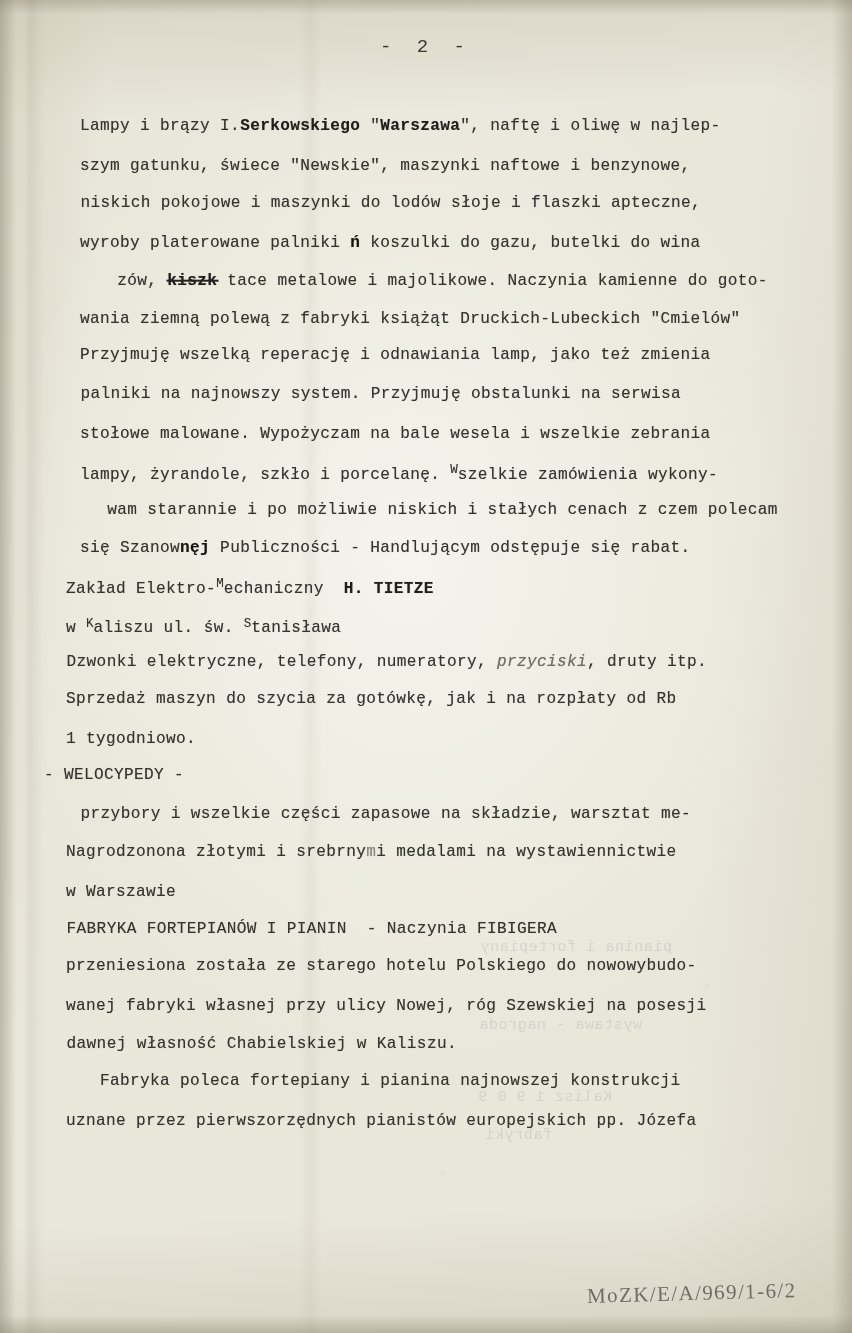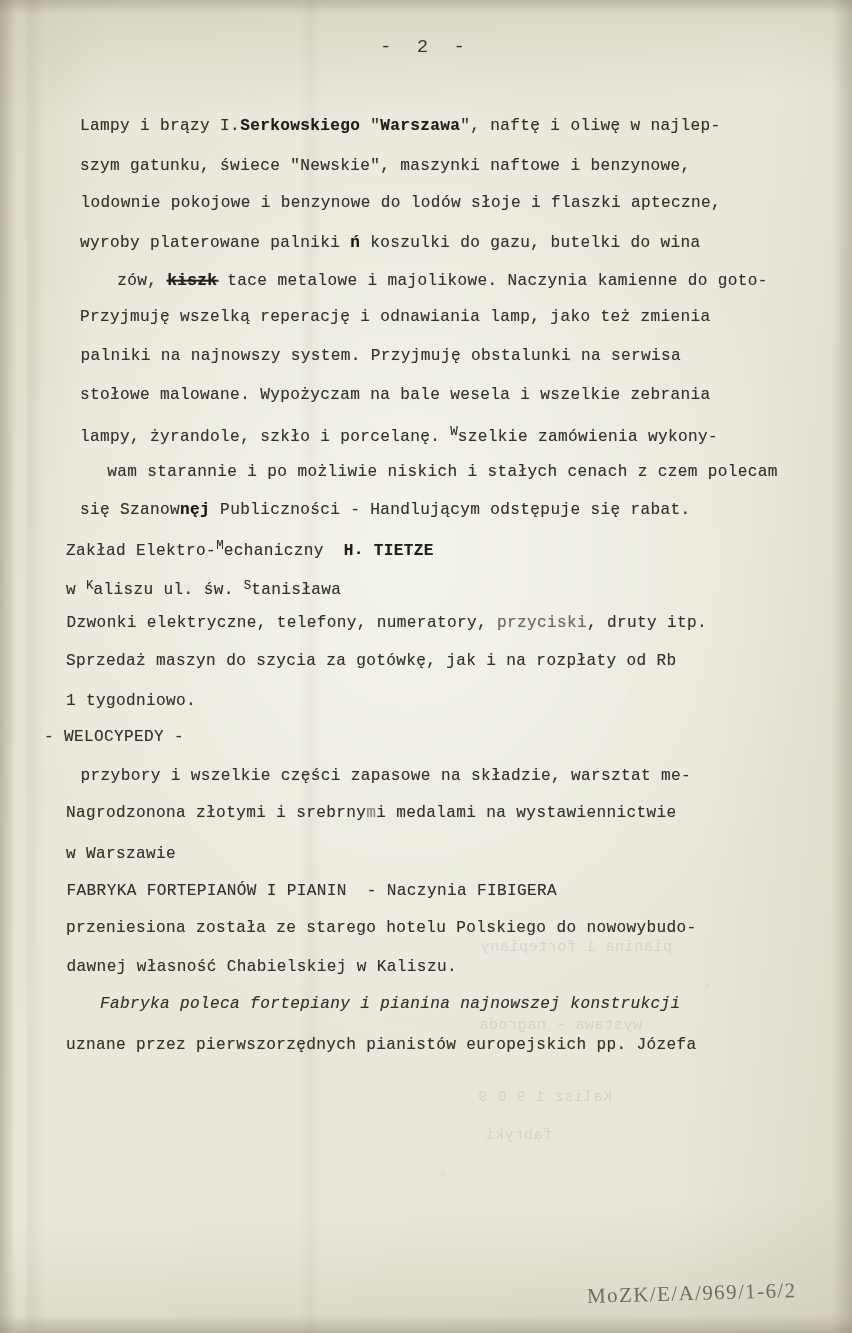--- a/index.html
+++ b/index.html
@@ -84,31 +84,31 @@
   .ln {
     font-size: 16.1px;
     line-height: 38.2px;
     height: 38.2px;
     letter-spacing: 0.35px;
     white-space: pre;
     color: #35342f;
     text-shadow: 0 0 0.7px rgba(53,52,47,0.45);
   }
   .ln.ind1      { padding-left: 14px; }
-  .ln.ind2      { padding-left: 34px; font-style: italic; }
+  .ln.ind2      { padding-left: 34px; }
   .ln.outdent   { margin-left: -22px; }
 
   
   .j1 { transform: translateY(-0.6px); }
   .j2 { transform: translateY(0.5px); }
   .j3 { transform: translateY(-0.3px) translateX(0.6px); }
   .j4 { transform: translateY(0.7px) translateX(-0.5px); text-align: center; }
 
   
-  .faint { color: #6f6d64; }
+  .faint { color: #6f6d64; font-style: italic; }
   .vfaint { color: #8e8c82; }
   .bold-strike { color: #1f1e1b; font-weight: bold; }
 
   
   .sup {
     font-size: 0.78em;
     vertical-align: 0.42em;
     letter-spacing: 0;
   }
 
@@ -194,27 +194,28 @@
   <div id="creases"></div>
 
   <div id="header">-  2  -</div>
 
   <div id="body-text">
 
     <div class="ln ind1 j1">Lampy i brązy I.<span class="bold-strike">Serkowskiego</span> "<span class="bold-strike">Warszawa</span>", naftę i oliwę w najlep-</div>
 
     <div class="ln ind1 j2">szym gatunku, świece "Newskie", maszynki naftowe i benzynowe,</div>
 
-    <div class="ln ind1 j3">lodownie pokojowe i benzynowe do lodów słoje i flaszki apteczne,</div>
+    <div class="ln ind1 j3">niskich pokojowe i maszynki do lodów słoje i flaszki apteczne,</div>
 
     <div class="ln ind1 j2">wyroby platerowane palniki <span class="blob">ń</span> koszulki do gazu, butelki do wina</div>
 
 
     <div class="ln ind1 j4">zów, <span class="xout">kiszk</span> tace metalowe i majolikowe. Naczynia kamienne do goto-</div>
 
+    <div class="ln ind1 j2">wania ziemną polewą z fabryki książąt Druckich-Lubeckich "Cmielów"</div>
 
     <div class="ln ind1 j1">Przyjmuję wszelką reperację i odnawiania lamp, jako też zmienia</div>
 
     <div class="ln ind1 j3">palniki na najnowszy system. Przyjmuję obstalunki na serwisa</div>
 
     <div class="ln ind1 j2">stołowe malowane. Wypożyczam na bale wesela i wszelkie zebrania</div>
 
     <div class="ln ind1 j1">lampy, żyrandole, szkło i porcelanę. <span class="sup">W</span>szelkie zamówienia wykony-</div>
 
     <div class="ln ind1 j4">wam starannie i po możliwie niskich i stałych cenach z czem polecam</div>
@@ -237,20 +238,21 @@
 
 
     <div class="ln j1">Nagrodzonona złotymi i srebrny<span class="vfaint">m</span>i medalami na wystawiennictwie</div>
 
     <div class="ln j2">w Warszawie</div>
 
     <div class="ln j3">FABRYKA FORTEPIANÓW I PIANIN  - Naczynia FIBIGERA</div>
 
     <div class="ln j1">przeniesiona została ze starego hotelu Polskiego do nowowybudo-</div>
 
+    <div class="ln j2">wanej fabryki własnej przy ulicy Nowej, róg Szewskiej na posesji</div>
 
     <div class="ln j3">dawnej własność Chabielskiej w Kaliszu.</div>
 
     <div class="ln ind2 j1">Fabryka poleca fortepiany i pianina najnowszej konstrukcji</div>
 
     <div class="ln j2">uznane przez pierwszorzędnych pianistów europejskich pp. Józefa</div>
 
   </div>
 
   <div id="archive-ref">MoZK/E/A/969/1-6/2</div>

